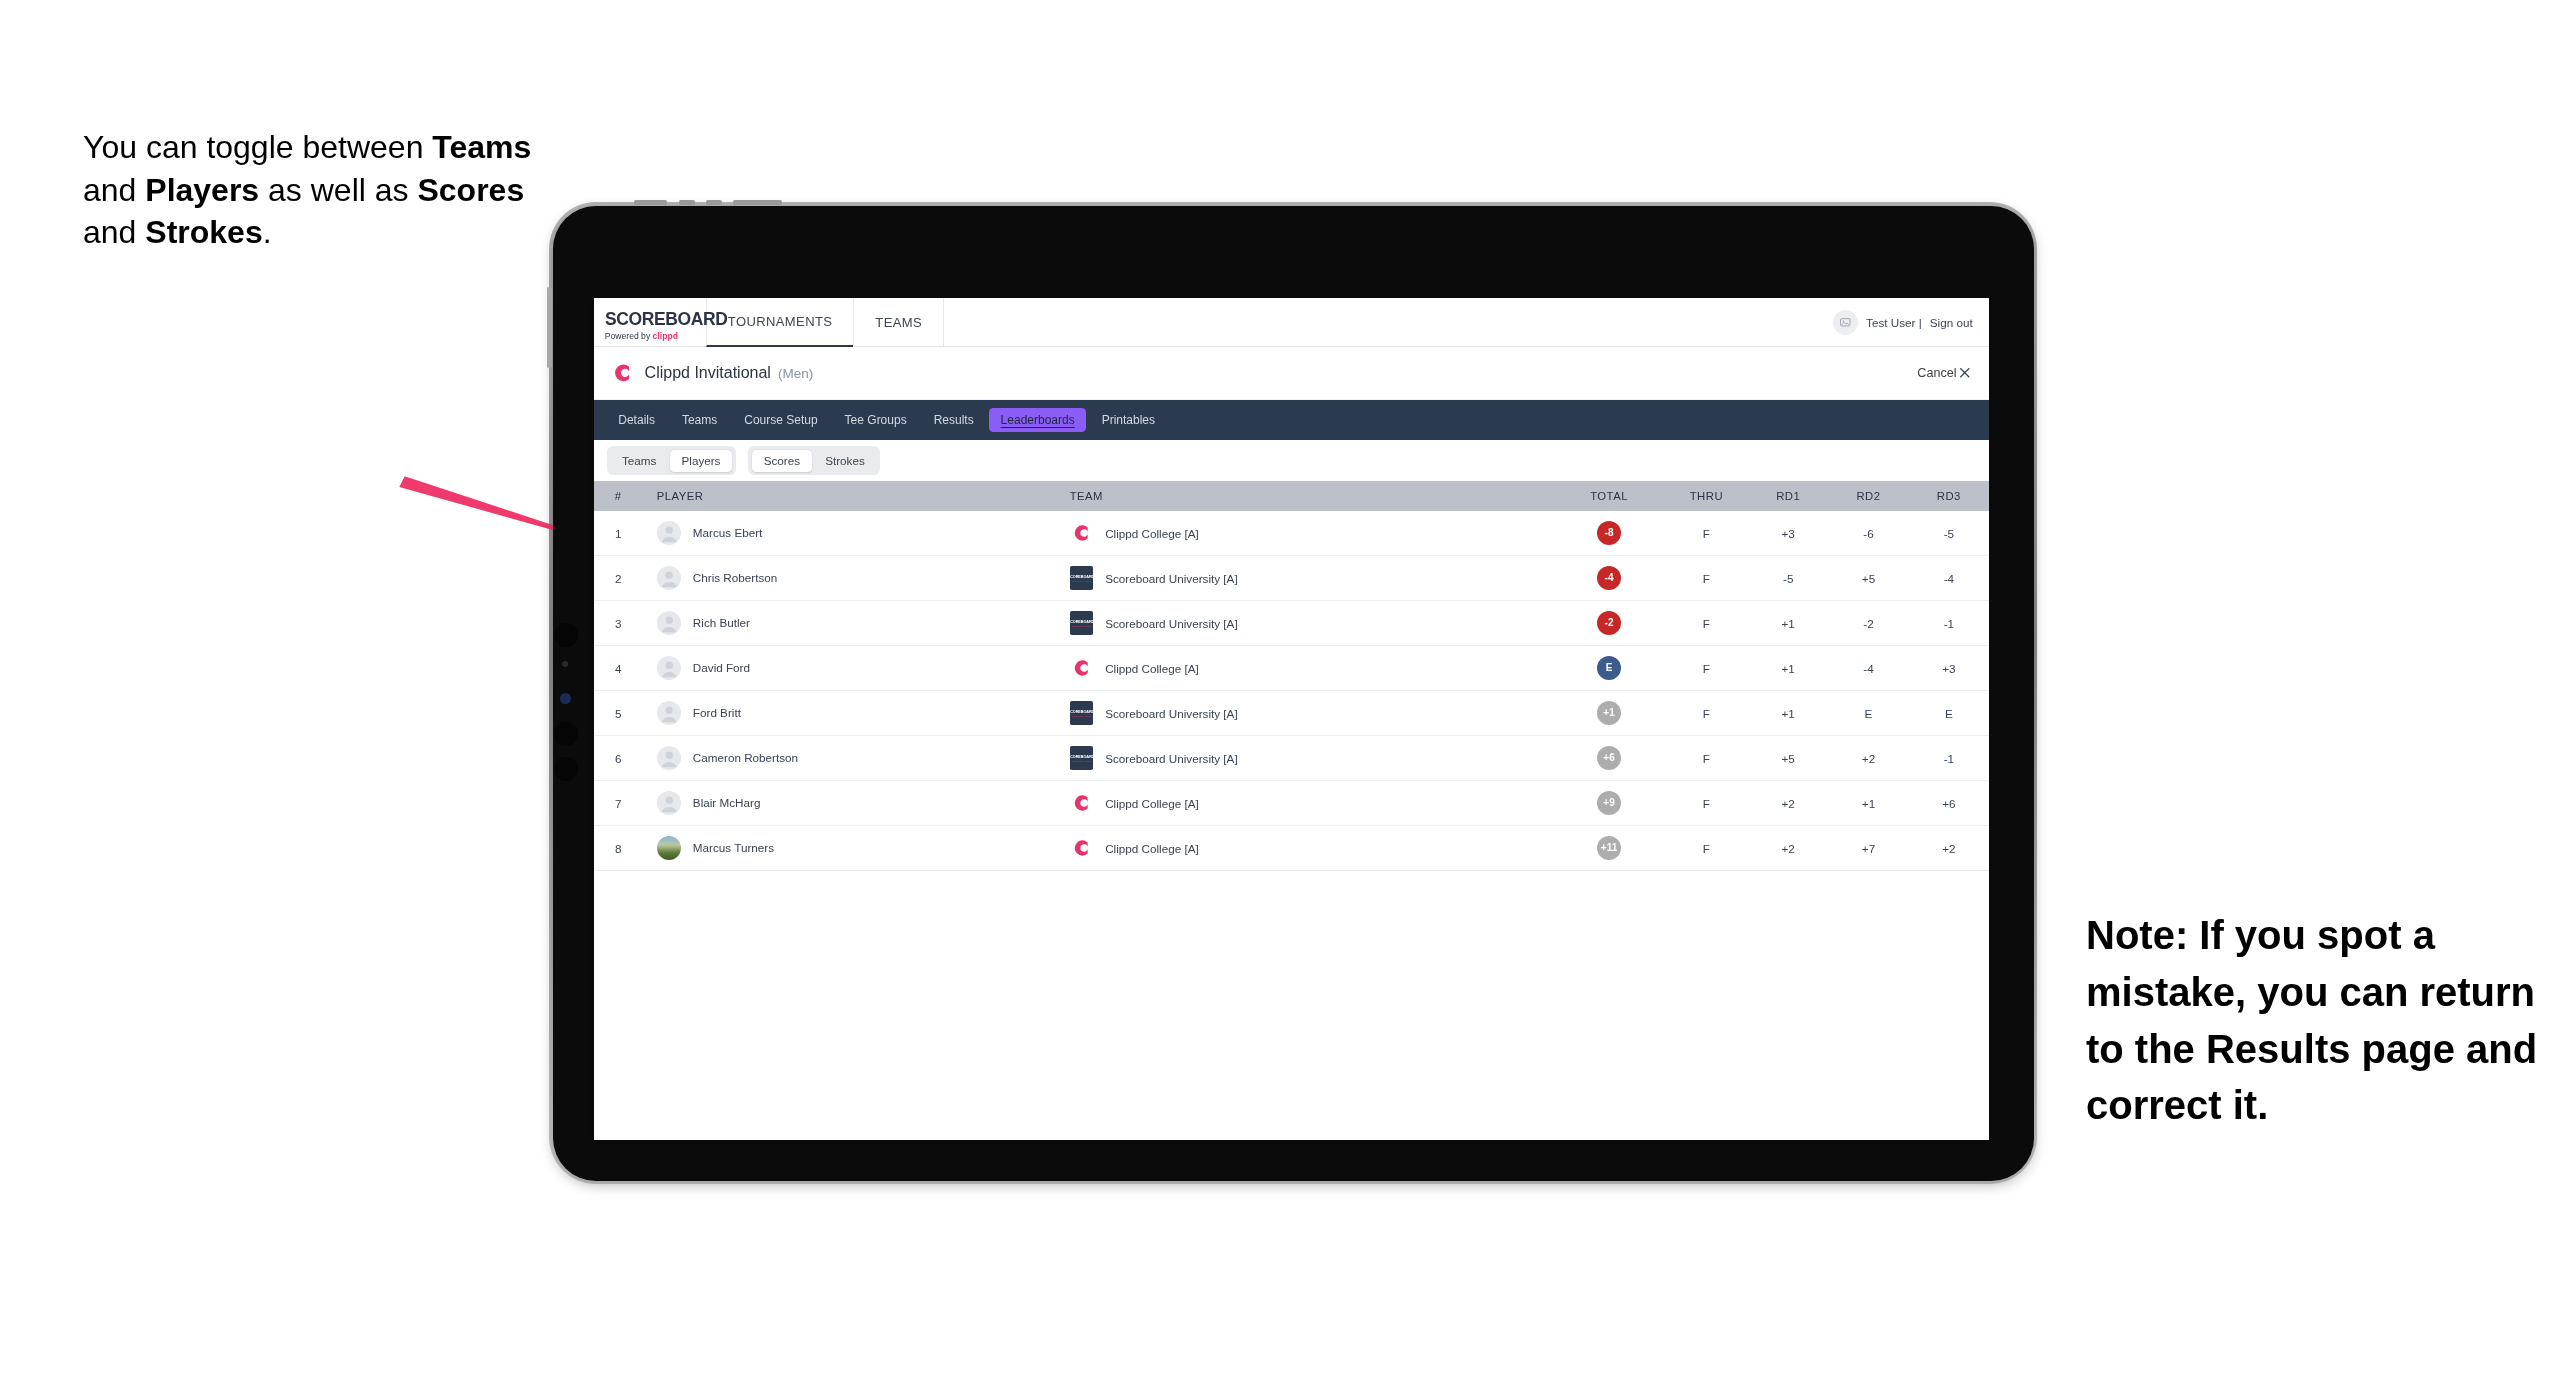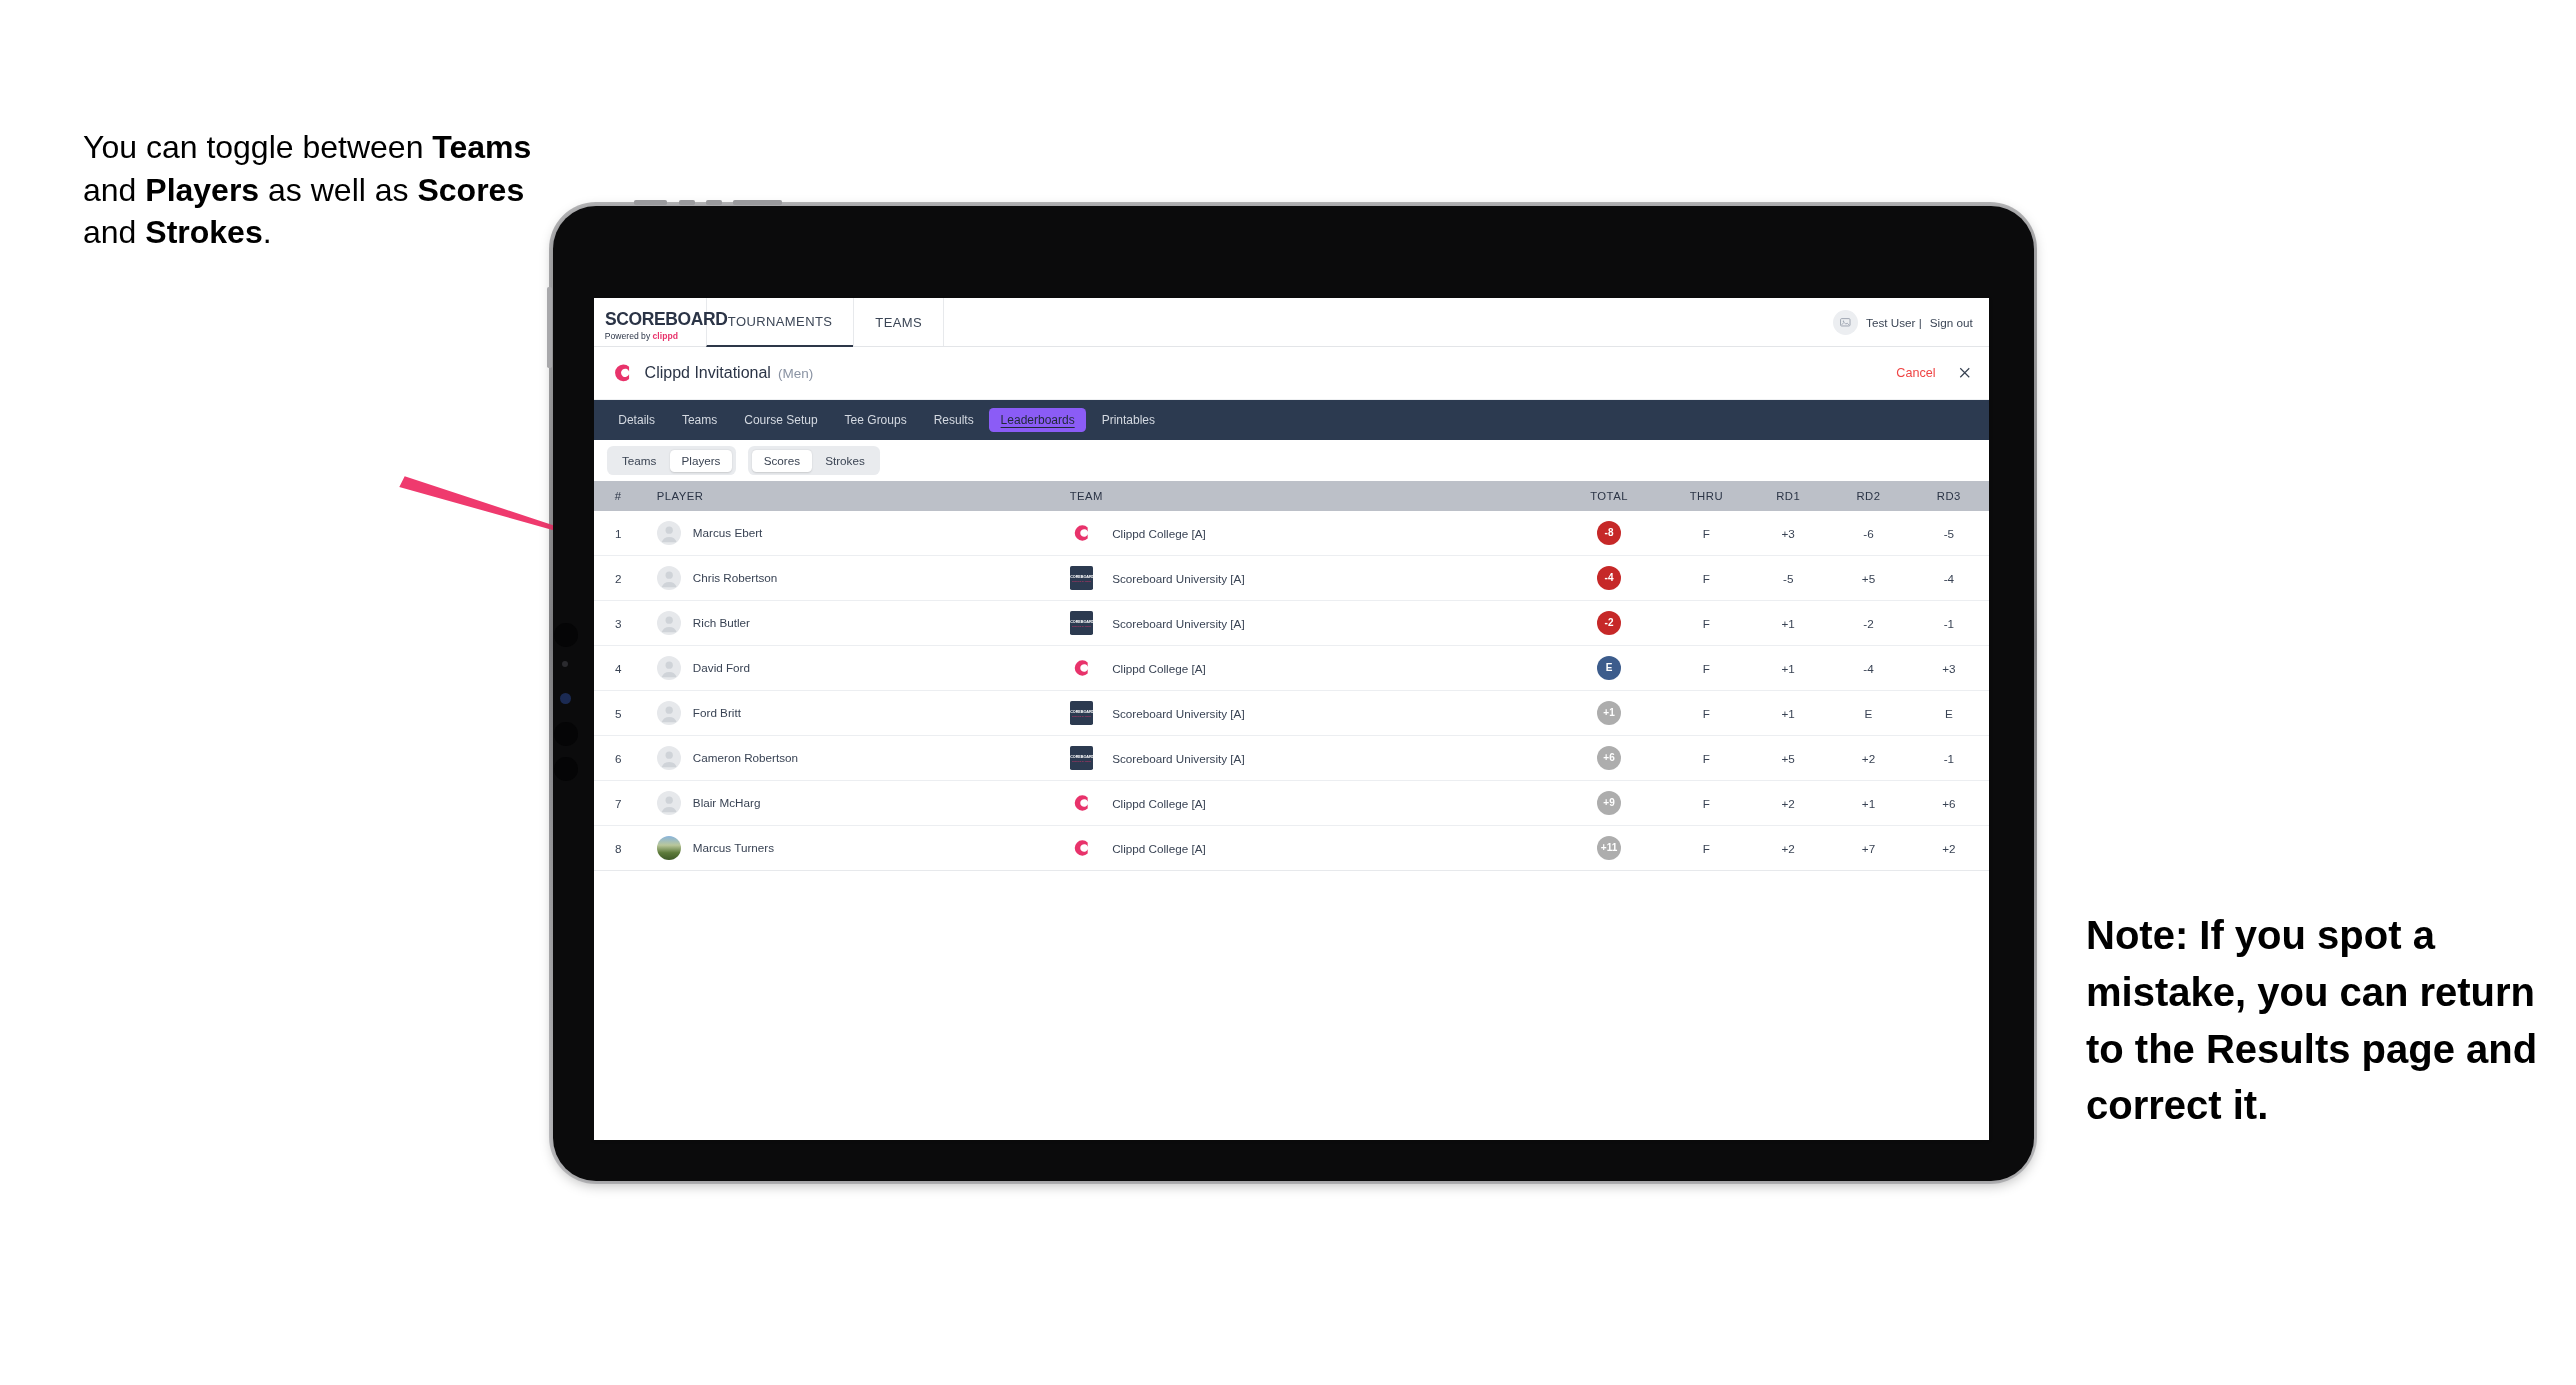--- a/index.html
+++ b/index.html
@@ -72,21 +72,21 @@
 
   
   #tourn-head{
     height:52px;display:flex;align-items:center;padding:0 18px 0 16.3px;
     background:#fff;border-bottom:0.9px solid #eef0f2;
   }
   #tourn-logo{width:23.5px;height:23.5px;margin-right:10.8px;display:flex;align-items:center;justify-content:center;}
   #tourn-title{font-size:16px;color:#2b3446;}
   #tourn-gender{font-size:13.5px;color:#8a93a3;margin-left:7.2px;}
   #tourn-spacer{flex:1;}
-  #cancel-btn{display:flex;align-items:center;gap:22px;font-size:12.6px;color:#ef4444;cursor:pointer;}
+  #cancel-btn{display:flex;align-items:center;gap:1px;font-size:12.6px;color:#404040;cursor:pointer;}
 
   
   #subnav{
     height:40px;background:#2c3a50;display:flex;align-items:center;padding-left:12.6px;gap:3.6px;
   }
   .subnav-item{
     font-size:12px;color:#d4d9e1;padding:5.4px 11.7px;border-radius:4.5px;cursor:pointer;white-space:nowrap;
   }
   .subnav-item.active{
     background:#8b5cf6;color:#1f2937;text-decoration:underline;text-underline-offset:2.7px;font-weight:400;
@@ -115,21 +115,21 @@
   .c-player{width:415px;}
   .c-team{width:470px;}
   .c-total{width:108px;text-align:center;}
   .c-thru{width:81px;text-align:center;}
   .c-rd{width:78px;text-align:center;}
   .th-pad{padding-left:12.6px;}
 
   .player-cell{display:flex;align-items:center;gap:11.7px;padding-left:14.4px;}
   .avatar{width:24.4px;height:24.4px;border-radius:50%;background:#e6e8eb;flex:none;display:flex;align-items:center;justify-content:center;overflow:hidden;}
   .avatar.photo{background:linear-gradient(180deg,#89b4dd 0%,#b9c79b 38%,#5d7a3a 70%,#3f5a28 100%);}
-  .team-cell{display:flex;align-items:center;gap:19px;}
+  .team-cell{display:flex;align-items:center;gap:12px;}
   .team-logo{width:23.5px;height:23.5px;flex:none;display:flex;align-items:center;justify-content:center;}
   .team-logo.sb{background:#2c3a50;border-radius:1.8px;flex-direction:column;justify-content:center;gap:1.8px;}
   .sb-wordmark{font-size:4px;color:#fff;font-weight:800;letter-spacing:-0.1px;transform:scaleX(.95);}
   .sb-sub{font-size:2.3px;color:#e8336b;}
 
   .badge{
     width:24.4px;height:24.4px;border-radius:50%;display:inline-flex;align-items:center;justify-content:center;
     color:#fff;font-size:10px;font-weight:600;
   }
   .badge.red{background:#c62828;}

